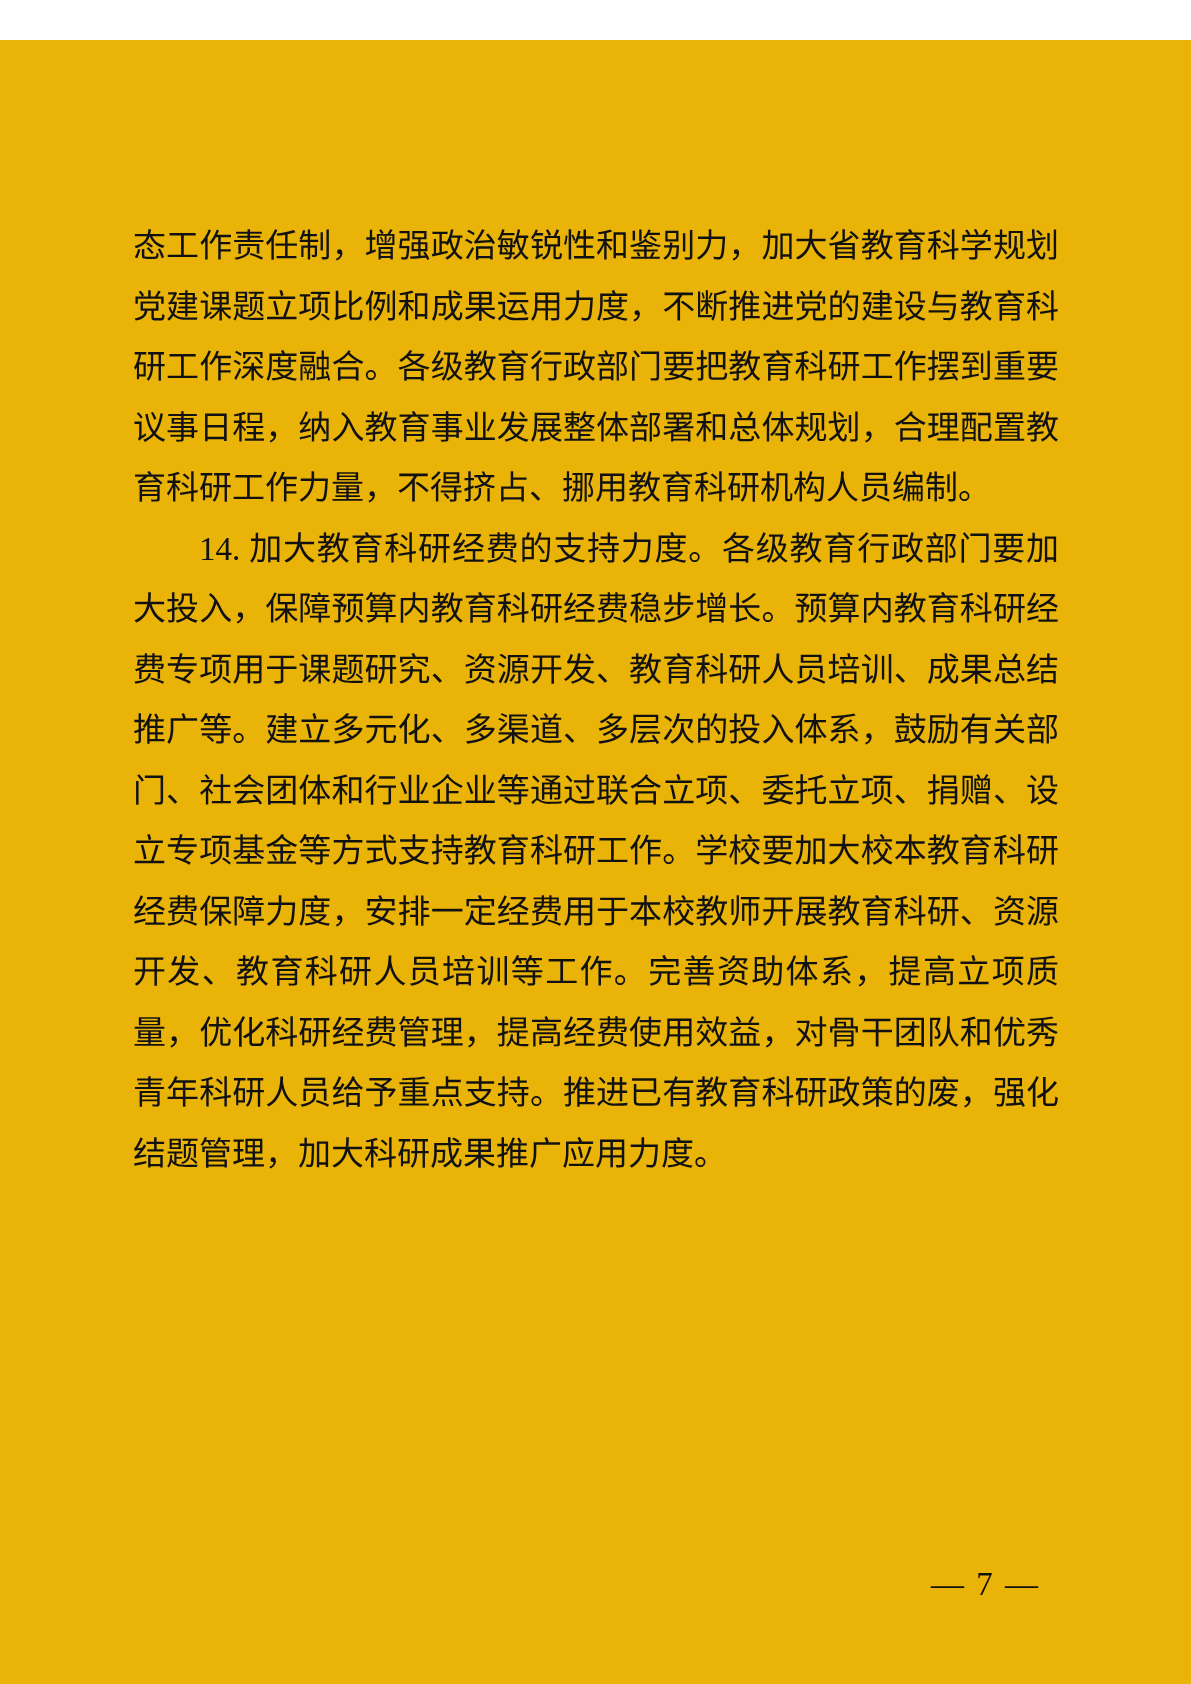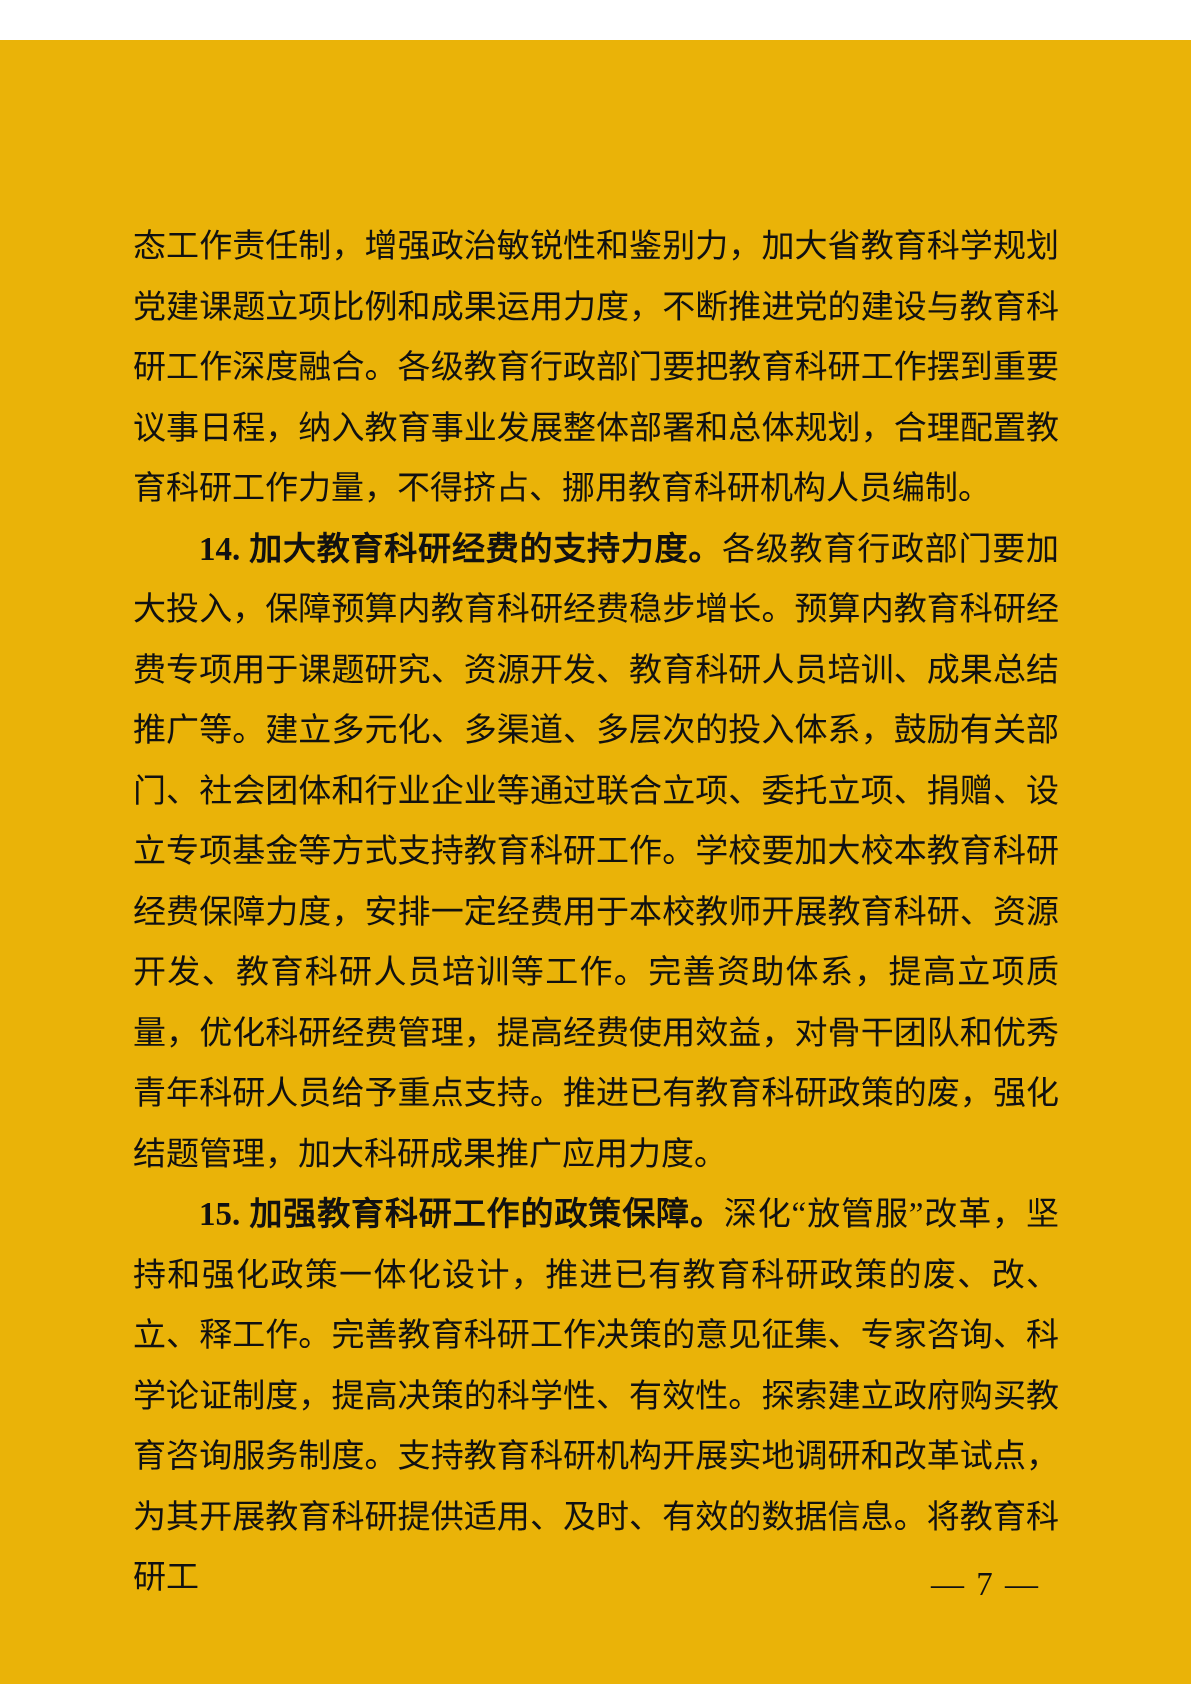--- a/index.html
+++ b/index.html
@@ -32,21 +32,21 @@
     text-justify: inter-ideograph;
     letter-spacing: 0;
     word-break: break-all;
     color: #111111;
   }
   .para.indent {
     text-indent: 66px;
   }
   .para .lead {
     
-    font-weight: bold;
+    font-weight: normal;
   }
   .page-number {
     position: absolute;
     top: 1528px;
     right: 151px;
     font-size: 33px;
     line-height: 33px;
     letter-spacing: 2px;
     color: #111111;
     white-space: nowrap;
@@ -55,18 +55,17 @@
 </head>
 <body>
 
 <div class="page">
   <div class="content">
 
     <p class="para"><span>态工作责任制，增强政治敏锐性和鉴别力，加大省教育科学规划党建课题立项比例和成果运用力度，不断推进党的建设与教育科研工作深度融合。各级教育行政部门要把教育科研工作摆到重要议事日程，纳入教育事业发展整体部署和总体规划，合理配置教育科研工作力量，不得挤占、挪用教育科研机构人员编制。</span></p>
 
     <p class="para indent"><span class="lead">14. 加大教育科研经费的支持力度。</span><span>各级教育行政部门要加大投入，保障预算内教育科研经费稳步增长。预算内教育科研经费专项用于课题研究、资源开发、教育科研人员培训、成果总结推广等。建立多元化、多渠道、多层次的投入体系，鼓励有关部门、社会团体和行业企业等通过联合立项、委托立项、捐赠、设立专项基金等方式支持教育科研工作。学校要加大校本教育科研经费保障力度，安排一定经费用于本校教师开展教育科研、资源开发、教育科研人员培训等工作。完善资助体系，提高立项质量，优化科研经费管理，提高经费使用效益，对骨干团队和优秀青年科研人员给予重点支持。推进已有教育科研政策的废，强化结题管理，加大科研成果推广应用力度。</span></p>
 
-    <p class="para indent"><span class="lead">15. 加强教育科研工作的政策保障。</span><span>深化“放管服”改革，坚持和强化政策一体化设计，推进已有教育科研政策的废、改、立、释工作。完善教育科研工作决策的意见征集、专家咨询、科学论证制度，提高决策的科学性、有效性。探索建立政府购买教育咨询服务制度。支持教育科研机构开展实地调研和改革试点，为其开展教育科研提供适用、及时、有效的数据信息。将教育科研工</span></p>
 
   </div>
 
   <div class="page-number">— 7 —</div>
 </div>
 
 </body></html>

